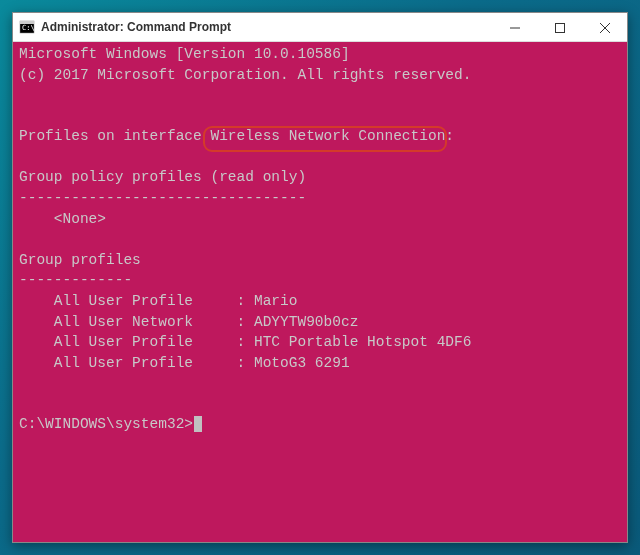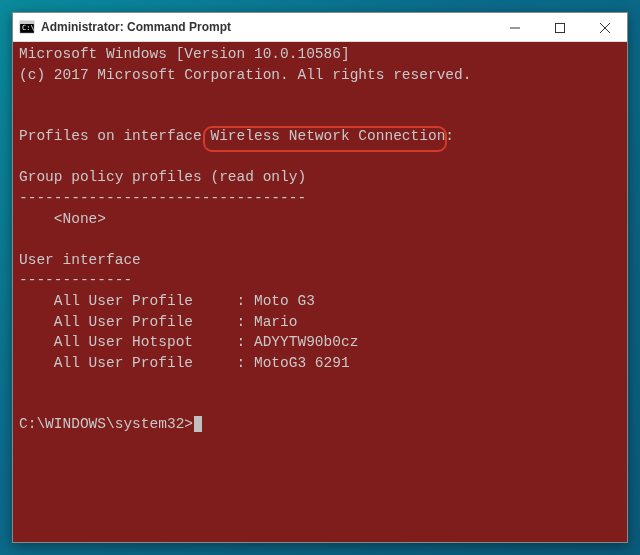--- a/index.html
+++ b/index.html
@@ -50,21 +50,21 @@
       height: 29px;
       display: flex;
       align-items: center;
       justify-content: center;
       font-family: 'Segoe UI', sans-serif;
       font-size: 10px;
       color: #333;
       cursor: pointer;
     }
     .terminal {
-      background: #7f1d1d;
+      background: #be185d;
       height: calc(100% - 29px);
       padding: 2px 6px;
       color: #c8c8c8;
       font-size: 14.5px;
       line-height: 1.42;
       font-family: Consolas, 'Courier New', monospace;
       overflow: hidden;
       position: relative;
     }
     .prompt-line { white-space: pre; }
@@ -120,26 +120,26 @@
     <div class="prompt-line">Microsoft Windows [Version 10.0.10586]</div>
     <div class="prompt-line">(c) 2017 Microsoft Corporation. All rights reserved.</div>
     <div class="prompt-line">&nbsp;</div>
     <div class="prompt-line">&nbsp;</div>
     <div class="prompt-line">Profiles on interface Wireless Network Connection:</div>
     <div class="prompt-line">&nbsp;</div>
     <div class="prompt-line">Group policy profiles (read only)</div>
     <div class="prompt-line">---------------------------------</div>
     <div class="prompt-line">    &lt;None&gt;</div>
     <div class="prompt-line">&nbsp;</div>
-    <div class="prompt-line">User interface</div>
+    <div class="prompt-line">Group profiles</div>
     <div class="prompt-line">-------------</div>
     <div id="profiles-list">
-        <div class="prompt-line">    All User Profile     : Moto G3</div>
         <div class="prompt-line">    All User Profile     : Mario</div>
-        <div class="prompt-line">    All User Hotspot     : ADYYTW90b0cz</div>
+        <div class="prompt-line">    All User Network     : ADYYTW90b0cz</div>
+        <div class="prompt-line">    All User Profile     : HTC Portable Hotspot 4DF6</div>
         <div class="prompt-line">    All User Profile     : MotoG3 6291</div>
       </div>
     <div class="prompt-line">&nbsp;</div>
     <div class="prompt-line">&nbsp;</div>
     <div class="prompt-line"><span>C:\WINDOWS\system32&gt;</span><span class="cursor"></span></div>
 
     <div class="highlight-box" style="top: 84px; left: 190px; width: 244px; height: 26px;"></div>
   </div>
 </div>
 

